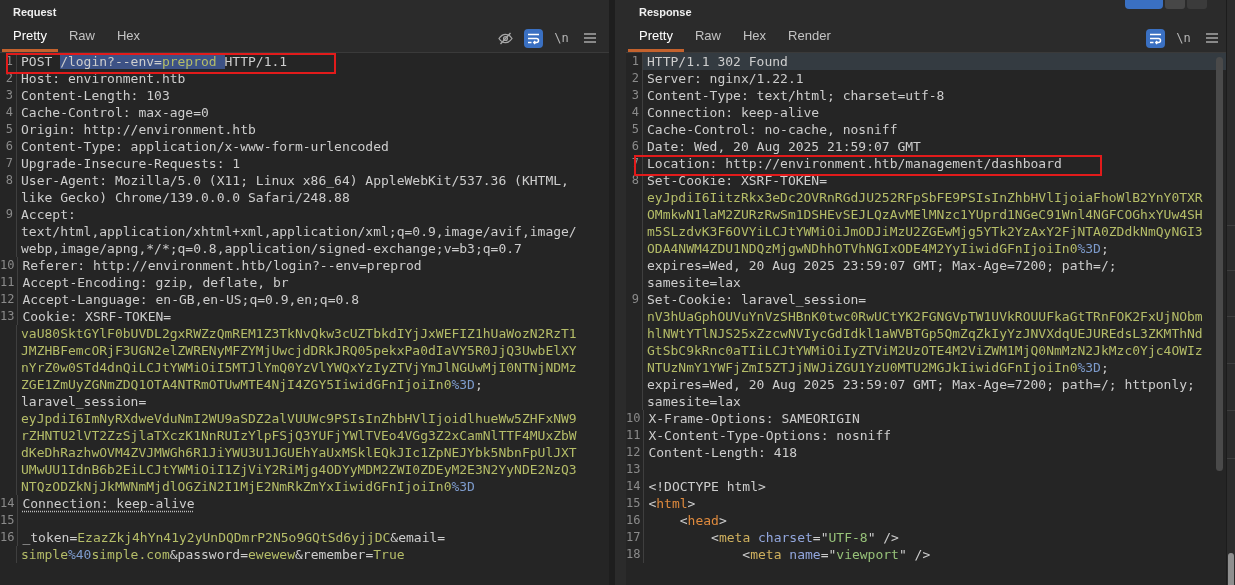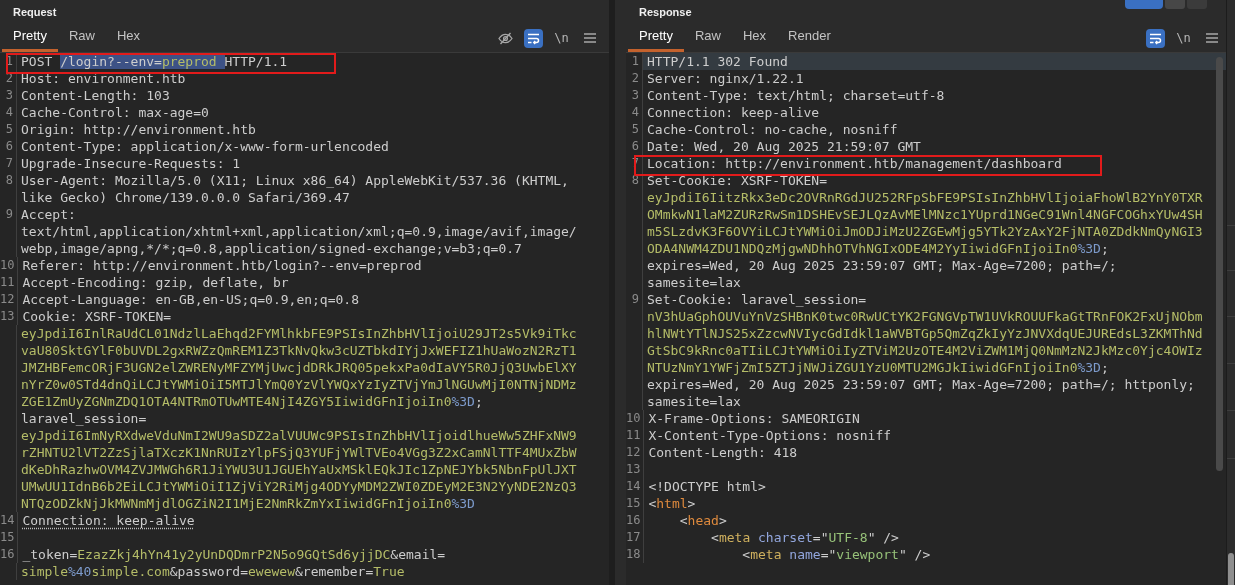--- a/index.html
+++ b/index.html
@@ -92,29 +92,28 @@
     <div class="editor">
       <div class="annot" style="left:6px;top:0;width:330px;height:21px"></div>
     <div class="row"><span class="ln">1</span><span class="code"><span class="c-d">POST </span><span class="c-d sel">/login?--env=</span><span class="c-o sel">preprod</span><span class="c-d sel"> </span><span class="c-d">HTTP/1.1</span></span></div>
         <div class="row"><span class="ln">2</span><span class="code"><span class="c-d">Host: environment.htb</span></span></div>
         <div class="row"><span class="ln">3</span><span class="code"><span class="c-d">Content-Length: 103</span></span></div>
         <div class="row"><span class="ln">4</span><span class="code"><span class="c-d">Cache-Control: max-age=0</span></span></div>
         <div class="row"><span class="ln">5</span><span class="code"><span class="c-d">Origin: http://environment.htb</span></span></div>
         <div class="row"><span class="ln">6</span><span class="code"><span class="c-d">Content-Type: application/x-www-form-urlencoded</span></span></div>
         <div class="row"><span class="ln">7</span><span class="code"><span class="c-d">Upgrade-Insecure-Requests: 1</span></span></div>
         <div class="row"><span class="ln">8</span><span class="code"><span class="c-d">User-Agent: Mozilla/5.0 (X11; Linux x86_64) AppleWebKit/537.36 (KHTML,</span></span></div>
-        <div class="row"><span class="ln"></span><span class="code"><span class="c-d">like Gecko) Chrome/139.0.0.0 Safari/369.47</span></span></div>
+        <div class="row"><span class="ln"></span><span class="code"><span class="c-d">like Gecko) Chrome/139.0.0.0 Safari/248.88</span></span></div>
         <div class="row"><span class="ln">9</span><span class="code"><span class="c-d">Accept:</span></span></div>
         <div class="row"><span class="ln"></span><span class="code"><span class="c-d">text/html,application/xhtml+xml,application/xml;q=0.9,image/avif,image/</span></span></div>
         <div class="row"><span class="ln"></span><span class="code"><span class="c-d">webp,image/apng,*/*;q=0.8,application/signed-exchange;v=b3;q=0.7</span></span></div>
         <div class="row"><span class="ln">10</span><span class="code"><span class="c-d">Referer: http://environment.htb/login?--env=preprod</span></span></div>
         <div class="row"><span class="ln">11</span><span class="code"><span class="c-d">Accept-Encoding: gzip, deflate, br</span></span></div>
         <div class="row"><span class="ln">12</span><span class="code"><span class="c-d">Accept-Language: en-GB,en-US;q=0.9,en;q=0.8</span></span></div>
         <div class="row"><span class="ln">13</span><span class="code"><span class="c-d">Cookie: XSRF-TOKEN=</span></span></div>
-        <div class="row"><span class="ln"></span><span class="code"><span class="c-o">eyJpdiI6InlRaUdCL01NdzlLaEhqd2FYMlhkbFE9PSIsInZhbHVlIjoiU29JT2s5Vk9iTkc</span></span></div>
         <div class="row"><span class="ln"></span><span class="code"><span class="c-o">vaU80SktGYlF0bUVDL2gxRWZzQmREM1Z3TkNvQkw3cUZTbkdIYjJxWEFIZ1hUaWozN2RzT1</span></span></div>
         <div class="row"><span class="ln"></span><span class="code"><span class="c-o">JMZHBFemcORjF3UGN2elZWRENyMFZYMjUwcjdDRkJRQ05pekxPa0dIaVY5R0JjQ3UwbElXY</span></span></div>
         <div class="row"><span class="ln"></span><span class="code"><span class="c-o">nYrZ0w0STd4dnQiLCJtYWMiOiI5MTJlYmQ0YzVlYWQxYzIyZTVjYmJlNGUwMjI0NTNjNDMz</span></span></div>
         <div class="row"><span class="ln"></span><span class="code"><span class="c-o">ZGE1ZmUyZGNmZDQ1OTA4NTRmOTUwMTE4NjI4ZGY5IiwidGFnIjoiIn0</span><span class="c-b">%3D</span><span class="c-d">;</span></span></div>
         <div class="row"><span class="ln"></span><span class="code"><span class="c-d">laravel_session=</span></span></div>
         <div class="row"><span class="ln"></span><span class="code"><span class="c-o">eyJpdiI6ImNyRXdweVduNmI2WU9aSDZ2alVUUWc9PSIsInZhbHVlIjoidlhueWw5ZHFxNW9</span></span></div>
         <div class="row"><span class="ln"></span><span class="code"><span class="c-o">rZHNTU2lVT2ZzSjlaTXczK1NnRUIzYlpFSjQ3YUFjYWlTVEo4VGg3Z2xCamNlTTF4MUxZbW</span></span></div>
         <div class="row"><span class="ln"></span><span class="code"><span class="c-o">dKeDhRazhwOVM4ZVJMWGh6R1JiYWU3U1JGUEhYaUxMSklEQkJIc1ZpNEJYbk5NbnFpUlJXT</span></span></div>
         <div class="row"><span class="ln"></span><span class="code"><span class="c-o">UMwUU1IdnB6b2EiLCJtYWMiOiI1ZjViY2RiMjg4ODYyMDM2ZWI0ZDEyM2E3N2YyNDE2NzQ3</span></span></div>
         <div class="row"><span class="ln"></span><span class="code"><span class="c-o">NTQzODZkNjJkMWNmMjdlOGZiN2I1MjE2NmRkZmYxIiwidGFnIjoiIn0</span><span class="c-b">%3D</span></span></div>

